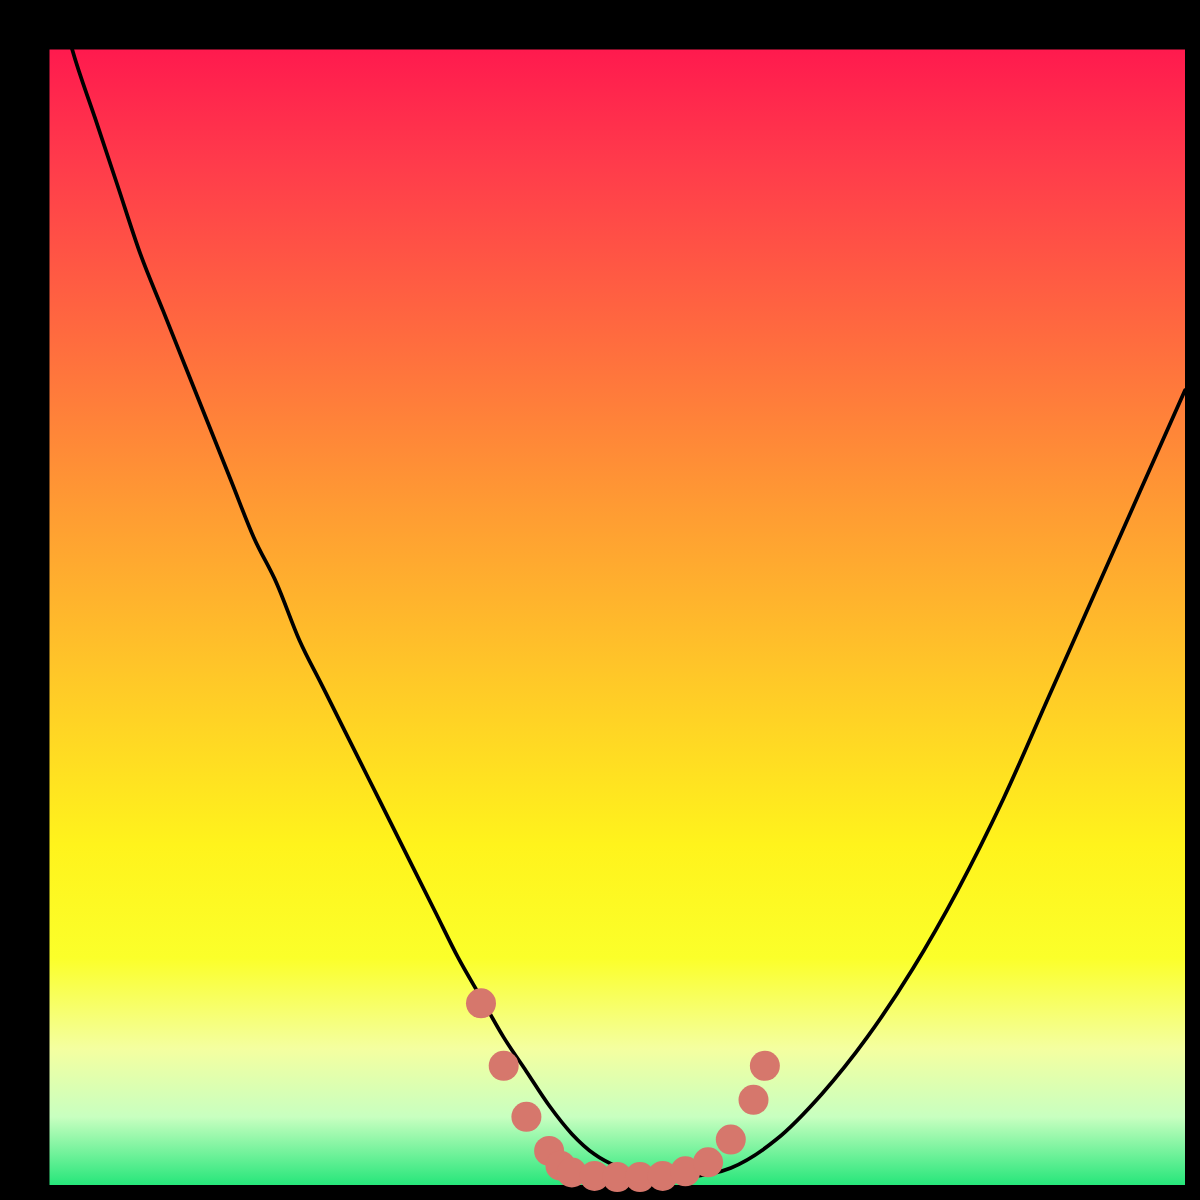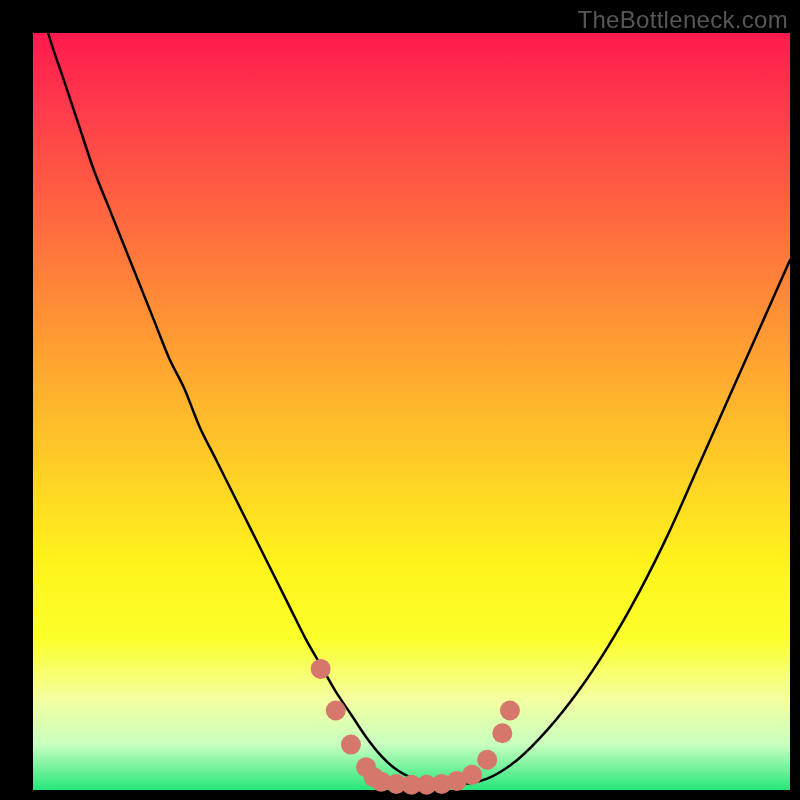--- a/index.html
+++ b/index.html
@@ -55,21 +55,20 @@
     width: 800px;
     height: 800px;
     pointer-events: none;
   }
 </style>
 </head>
 <body>
 
 <div class="frame">
   <div class="plot-area"></div>
-  <div class="watermark">TheBottleneck.com</div>
   <svg class="curve-layer" viewBox="0 0 800 800">
     <path id="curvePath" d="M 33 -27.56000000000006 C 35.52333333333333 -17.46666666666672, 43.093333333333334 15.336666666666645, 48.14 33 C 53.18666666666667 50.663333333333355, 58.233333333333334 63.280000000000065, 63.28 78.42000000000007 C 68.32666666666667 93.56000000000007, 73.37333333333333 108.70000000000005, 78.42 123.84000000000003 C 83.46666666666667 138.98000000000002, 88.51333333333334 155.38166666666666, 93.56 169.26 C 98.60666666666667 183.13833333333332, 103.65333333333334 194.49333333333334, 108.7 207.11 C 113.74666666666667 219.7266666666667, 118.79333333333334 232.3433333333334, 123.84 244.96000000000004 C 128.88666666666668 257.5766666666667, 133.93333333333334 270.19333333333327, 138.98000000000002 282.80999999999995 C 144.0266666666667 295.4266666666666, 149.07333333333335 308.04333333333335, 154.12 320.66 C 159.16666666666666 333.2766666666667, 164.2133333333333 347.1550000000001, 169.26 358.51000000000005 C 174.30666666666667 369.865, 179.35333333333335 377.43499999999995, 184.4 388.78999999999996 C 189.44666666666666 400.145, 194.49333333333334 415.28499999999997, 199.54 426.64 C 204.58666666666664 437.995, 209.63333333333333 446.8266666666667, 214.68 456.92 C 219.7266666666667 467.0133333333333, 224.7733333333333 477.1066666666667, 229.82 487.2 C 234.86666666666667 497.2933333333333, 239.91333333333333 507.38666666666666, 244.96 517.48 C 250.0066666666667 527.5733333333334, 255.05333333333334 537.6666666666666, 260.1 547.76 C 265.1466666666667 557.8533333333334, 270.1933333333333 567.9466666666666, 275.24 578.04 C 280.2866666666667 588.1333333333333, 285.3333333333333 598.2266666666666, 290.38 608.3199999999999 C 295.4266666666667 618.4133333333333, 300.4733333333333 629.1375, 305.52 638.6 C 310.56666666666666 648.0625, 315.61333333333334 656.2633333333333, 320.66 665.095 C 325.7066666666667 673.9266666666667, 330.75333333333333 683.3891666666667, 335.8 691.59 C 340.8466666666667 699.7908333333334, 345.8933333333333 706.73, 350.94 714.3 C 355.9866666666667 721.8699999999999, 361.0333333333333 730.0708333333333, 366.08 737.01 C 371.12666666666667 743.9491666666667, 376.17333333333335 750.5098333333333, 381.22 755.935 C 386.2666666666667 761.3601666666666, 391.31333333333333 765.9021666666667, 396.36 769.561 C 401.4066666666667 773.2198333333333, 406.4533333333333 775.6170000000001, 411.5 777.888 C 416.5466666666667 780.159, 419.07 782.0515, 426.64 783.187 C 434.21 784.3225, 446.8266666666667 785.4580000000001, 456.92 784.701 C 467.0133333333333 783.944, 477.1066666666667 782.8085, 487.2 778.645 C 497.2933333333333 774.4815, 507.38666666666666 767.9208333333333, 517.48 759.72 C 527.5733333333334 751.5191666666667, 537.6666666666666 740.7950000000001, 547.76 729.44 C 557.8533333333334 718.085, 567.9466666666666 705.4683333333334, 578.04 691.59 C 588.1333333333333 677.7116666666667, 598.2266666666667 662.5716666666666, 608.32 646.17 C 618.4133333333334 629.7683333333333, 628.5066666666667 612.105, 638.6 593.1800000000001 C 648.6933333333334 574.2550000000001, 658.7866666666666 554.0683333333334, 668.88 532.62 C 678.9733333333334 511.1716666666667, 689.0666666666666 487.2, 699.16 464.49 C 709.2533333333333 441.78000000000003, 719.3466666666667 419.07, 729.44 396.36 C 739.5333333333334 373.65000000000003, 749.6266666666667 350.94, 759.72 328.23 C 769.8133333333334 305.52000000000004, 784.9533333333334 271.45500000000004, 790 260.1" fill="none" stroke-width="2.5" stroke-linecap="round" stroke-linejoin="round" stroke="#000000"></path>
     <g id="markerGroup">
         <circle cx="320.66" cy="668.88" r="10" fill="#d6776c"></circle>
         <circle cx="335.8" cy="710.515" r="10" fill="#d6776c"></circle>
         <circle cx="350.94" cy="744.58" r="10" fill="#d6776c"></circle>
         <circle cx="366.08" cy="767.29" r="10" fill="#d6776c"></circle>
         <circle cx="373.65000000000003" cy="777.131" r="10" fill="#d6776c"></circle>
         <circle cx="381.22" cy="781.673" r="10" fill="#d6776c"></circle>
         <circle cx="396.36" cy="783.944" r="10" fill="#d6776c"></circle>

